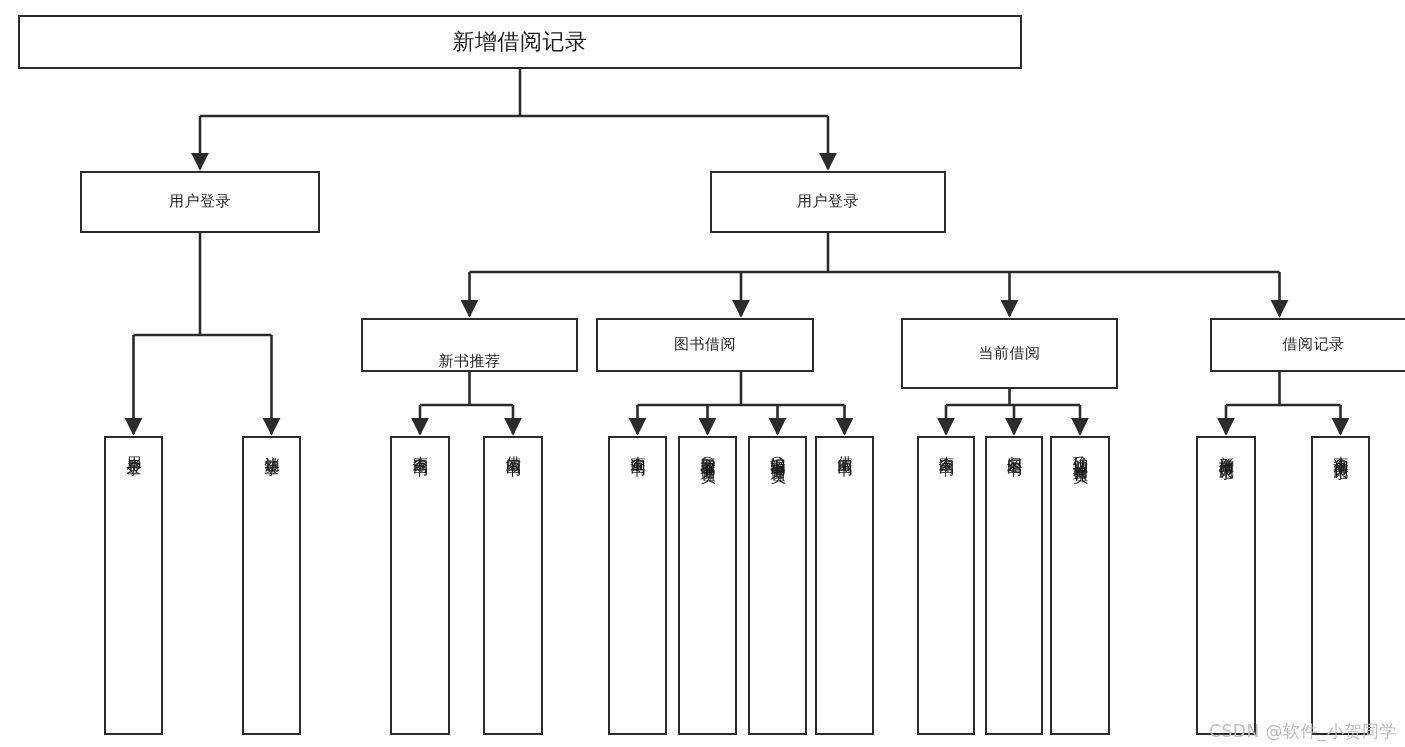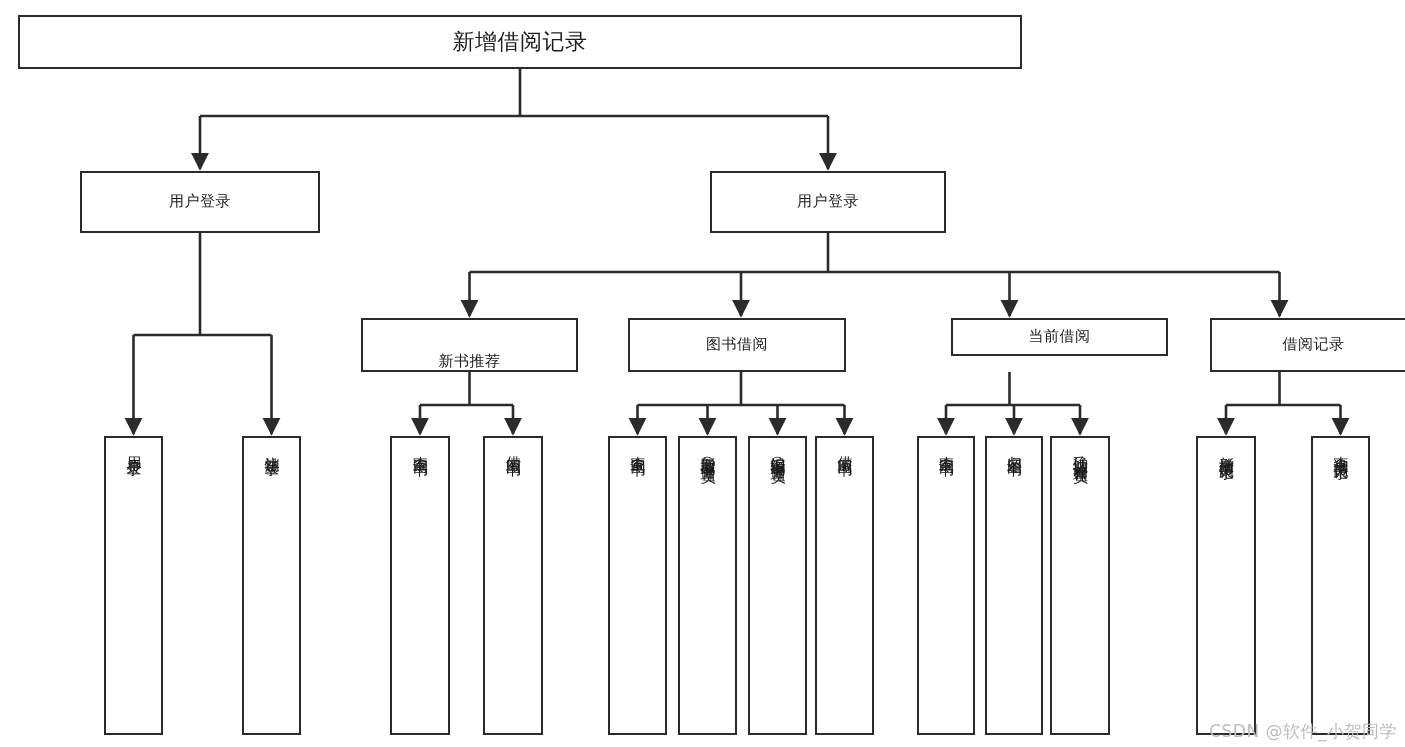--- a/index.html
+++ b/index.html
@@ -122,24 +122,24 @@
       </div>
       <div class="node" style="left: 80px; top: 171px; width: 240px; height: 62px;">
         <span class="label">用户登录</span>
       </div>
       <div class="node" style="left: 710px; top: 171px; width: 236px; height: 62px;">
         <span class="label">用户登录</span>
       </div>
       <div class="node" style="left: 361px; top: 318px; width: 217px; height: 54px; align-items: flex-end;">
         <span class="label">新书推荐</span>
       </div>
-      <div class="node" style="left: 628px; top: 318px; width: 218px; height: 54px; justify-content: center;">
+      <div class="node" style="left: 596px; top: 318px; width: 218px; height: 54px; justify-content: center;">
         <span class="label">图书借阅</span>
       </div>
-      <div class="node" style="left: 951px; top: 318px; width: 217px; height: 38px;">
+      <div class="node" style="left: 901px; top: 318px; width: 217px; height: 71px;">
         <span class="label">当前借阅</span>
       </div>
       <div class="node" style="left: 1210px; top: 318px; width: 207px; height: 54px;">
         <span class="label">借阅记录</span>
       </div>
       <div class="node vertical" style="left: 104px; top: 436px; width: 59px; height: 299px;">
         <span class="label">用户登录</span>
       </div>
       <div class="node vertical" style="left: 242px; top: 436px; width: 59px; height: 299px;">
         <span class="label">注销登录</span>

